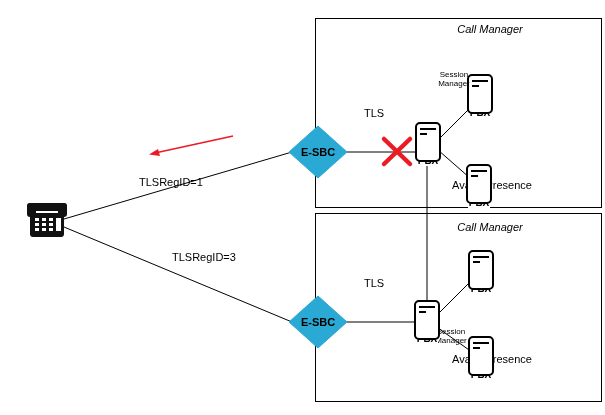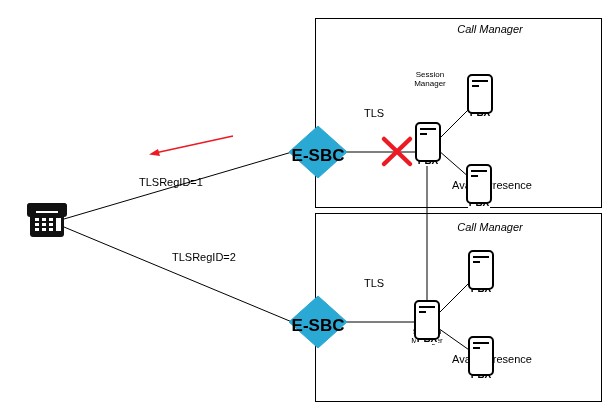--- a/index.html
+++ b/index.html
@@ -3,29 +3,29 @@
 <meta charset="utf-8">
 <style>
   html, body { margin:0; padding:0; background:#fff; font-family:"Liberation Sans", sans-serif; }
   .canvas { position:relative; width:605px; height:415px; background:#fff; overflow:hidden; color:#000; }
 
   .box { position:absolute; border:1px solid var(--box-border,#000); z-index:1; background:transparent; }
 
   .lbl { position:absolute; font-size:11px; white-space:nowrap; z-index:5; color:#000; }
   .lbl.center { text-align:center;font-style:italic; }
   .lbl.behind { z-index:2; }
-  .lbl.small { font-size:8px; line-height:9px; white-space:normal; text-align:center; }
+  .lbl.small { font-size:8px; line-height:9px; white-space:normal; text-align:center;margin-left:24px; }
 
   svg.layer { position:absolute; left:0; top:0; z-index:3; }
   .wire { stroke:var(--line,#000); stroke-width:1; fill:none; }
   .diamond { fill:var(--diamond,#29A9D4); stroke:var(--diamond,#29A9D4); }
   .alert-line { stroke:var(--alert,#EC1B23); fill:none; }
   .alert-fill { fill:var(--alert,#EC1B23); }
 
-  .esbc-label { position:absolute; z-index:5; font-weight:bold; font-size:17px; width:58px; text-align:center; color:#000; }
+  .esbc-label { position:absolute; z-index:5; font-weight:bold; font-size:11px; width:58px; text-align:center; color:#000; }
 
   .pbx { position:absolute; width:26px; z-index:4; display:flex; flex-direction:column; align-items:center; }
   .pbx-body { width:22px; height:36px; border:2px solid #000; border-radius:5px; background:#fff; position:relative; }
   .pbx-body::before { content:""; position:absolute; top:4px; left:3px; right:3px; height:2px; background:#000; }
   .pbx-body::after { content:""; position:absolute; top:9px; left:3px; width:7px; height:2px; background:#000; }
   .pbx-label { font-weight:bold; font-size:10px; line-height:11px; background:#fff; margin-top:-7px; padding:0 1px; }
 
   .phone { position:absolute; z-index:4; }
 </style>
 </head>
@@ -86,21 +86,21 @@
           <rect x="25" y="28" width="4" height="3"></rect>
         <rect x="32" y="18" width="5" height="13"></rect>
       </g>
     </svg>
   </div>
 
   <div class="esbc-label" style="left:289px; top:146px;">E-SBC</div>
   <div class="esbc-label" style="left:289px; top:316px;">E-SBC</div>
 
   <div class="lbl" style="left:139px; top:176px;text-align:right;">TLSRegID=1</div>
-  <div class="lbl" style="left:172px; top:251px;">TLSRegID=2</div>
+  <div class="lbl" style="left:172px; top:251px;">TLSRegID=3</div>
 
   <div class="lbl center" style="left:375px; top:23px; width:230px;">Call Manager</div>
   <div class="lbl" style="left:364px; top:107px;">TLS</div>
   <div class="lbl small" style="left:404px; top:70px; width:52px;">Session Manager</div>
 
   <div class="lbl center" style="left:375px; top:221px; width:230px;">Call Manager</div>
   <div class="lbl" style="left:364px; top:277px;">TLS</div>
 
   <div class="pbx" style="left:415px; top:122px;">
     <div class="pbx-body"></div>

